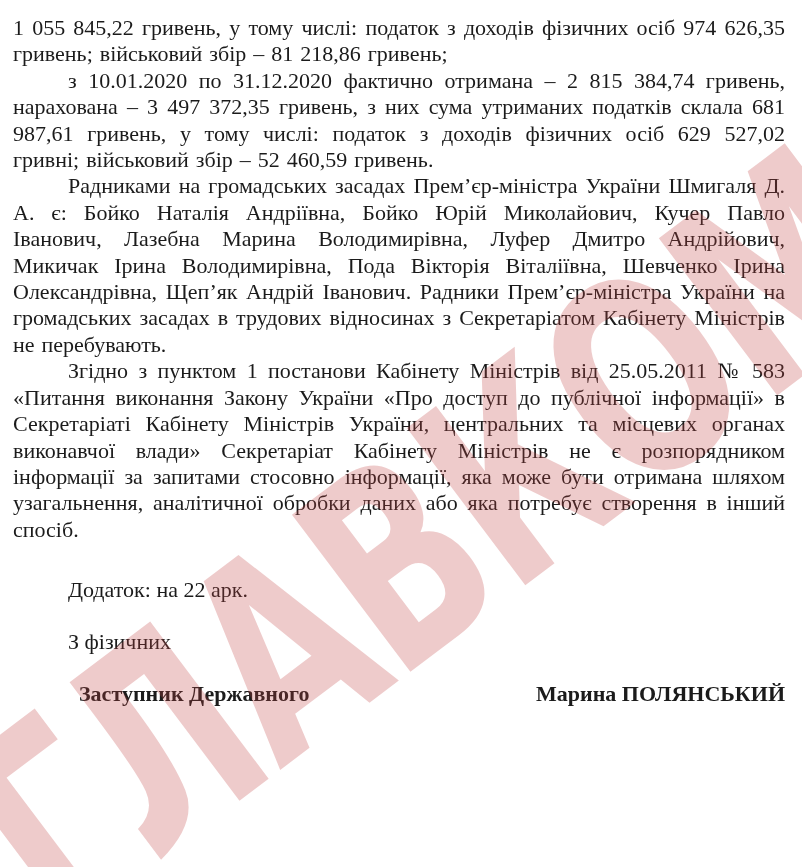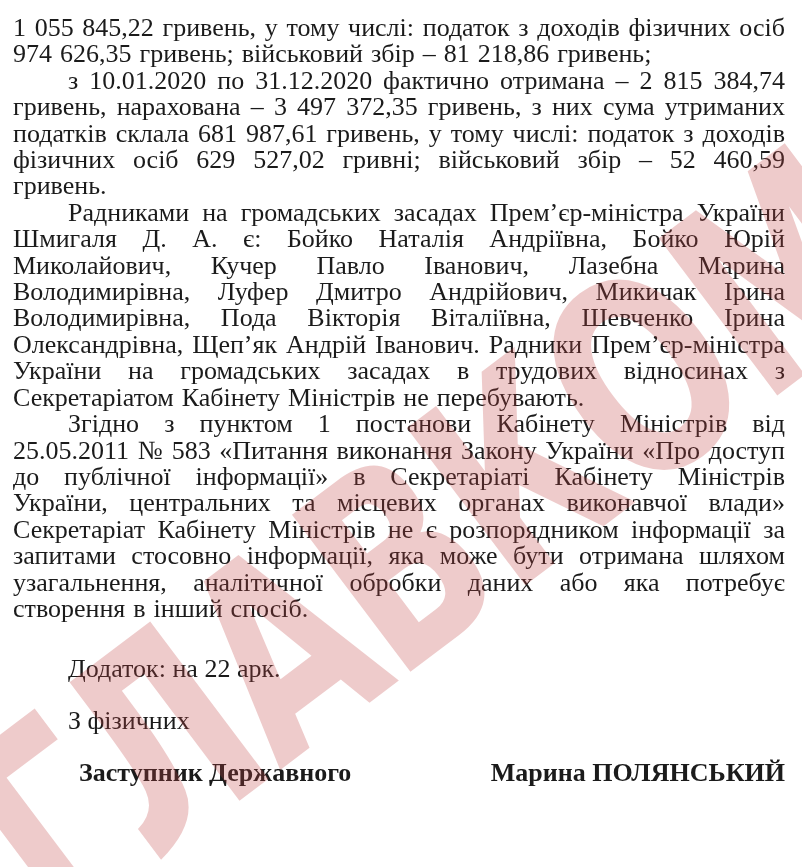--- a/index.html
+++ b/index.html
@@ -13,21 +13,21 @@
     height: 867px;
     background: #ffffff;
     overflow: hidden;
     font-family: "Liberation Serif", serif;
   }
   .content {
     position: absolute;
     left: 13px;
     top: 15px;
     width: 772px;
-    font-size: 26px;
+    font-size: 22px;
     line-height: 26.4px;
     color: #1b1b1b;
   }
   .para {
     margin: 0;
     text-align: justify;
     text-indent: 55px;
     word-spacing: 1.5px;
   }
   .para.first {

